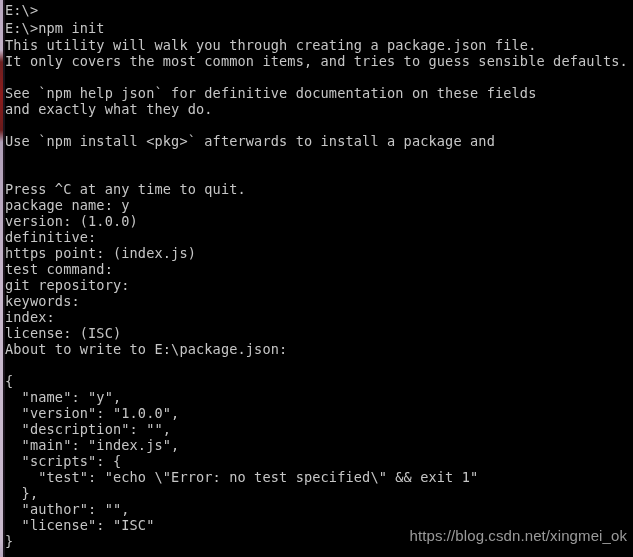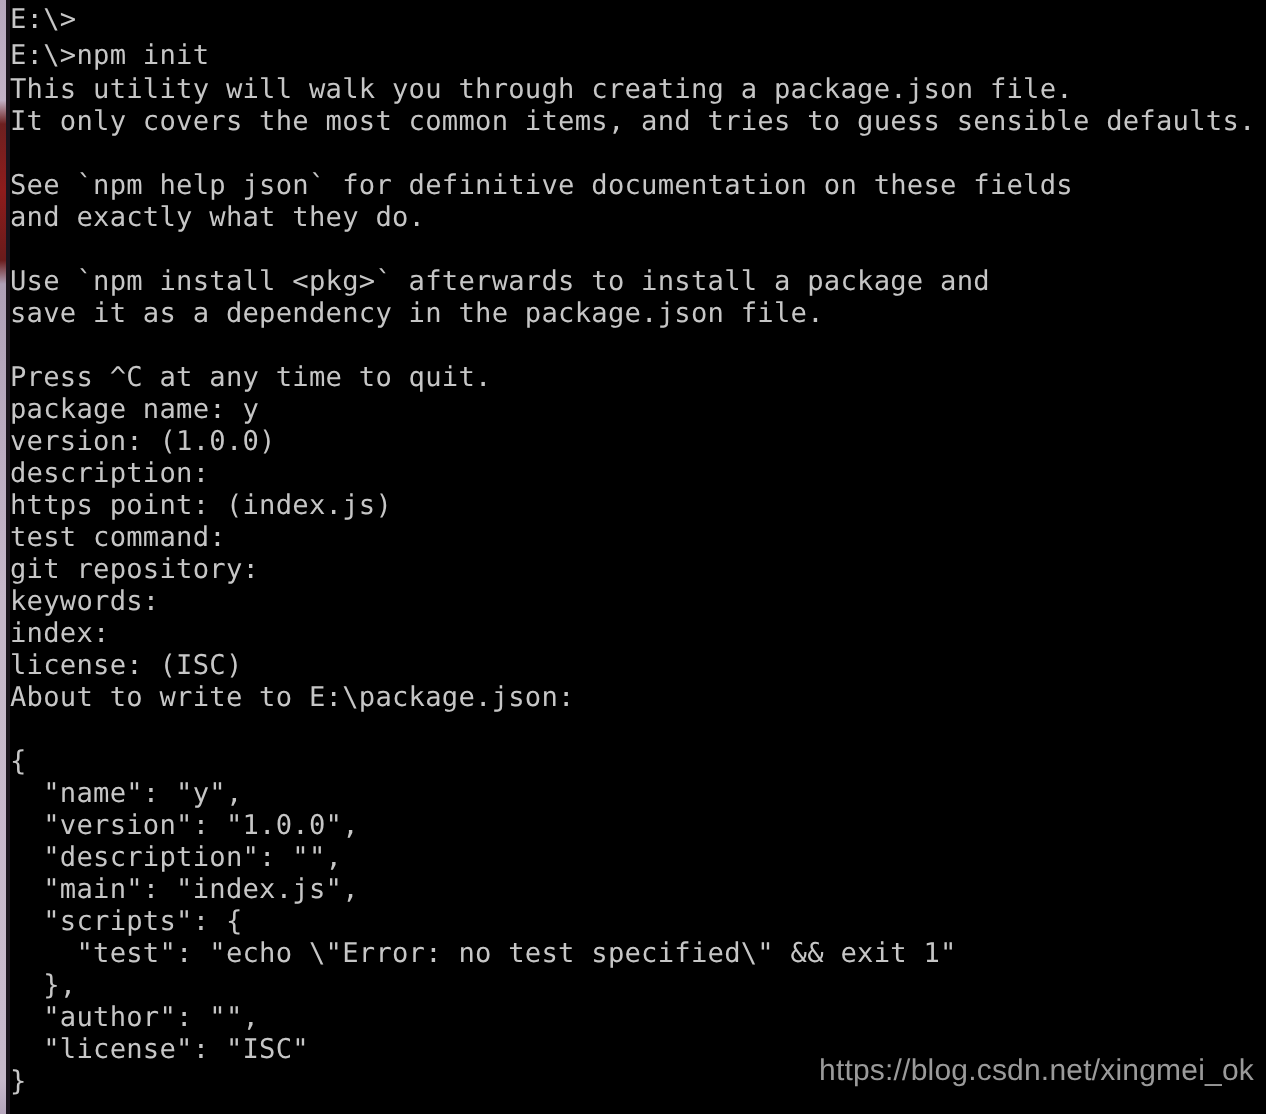--- a/index.html
+++ b/index.html
@@ -86,26 +86,25 @@
 
   <div class="line" style="top: 2px;">E:\&gt;</div>
       <div class="line" style="top: 20px;">E:\&gt;npm init</div>
       <div class="line" style="top: 37px;">This utility will walk you through creating a package.json file.</div>
       <div class="line" style="top: 53px;">It only covers the most common items, and tries to guess sensible defaults.</div>
       <div class="line" style="top: 69px;"></div>
       <div class="line" style="top: 85px;">See `npm help json` for definitive documentation on these fields</div>
       <div class="line" style="top: 101px;">and exactly what they do.</div>
       <div class="line" style="top: 117px;"></div>
       <div class="line" style="top: 133px;">Use `npm install &lt;pkg&gt;` afterwards to install a package and</div>
-      <div class="line" style="top: 149px;">save it as a dependency in the package.json file.</div>
       <div class="line" style="top: 165px;"></div>
       <div class="line" style="top: 181px;">Press ^C at any time to quit.</div>
       <div class="line" style="top: 197px;">package name: y</div>
       <div class="line" style="top: 213px;">version: (1.0.0)</div>
-      <div class="line" style="top: 229px;">description:</div>
+      <div class="line" style="top: 229px;">definitive:</div>
       <div class="line" style="top: 245px;">https point: (index.js)</div>
       <div class="line" style="top: 261px;">test command:</div>
       <div class="line" style="top: 277px;">git repository:</div>
       <div class="line" style="top: 293px;">keywords:</div>
       <div class="line" style="top: 309px;">index:</div>
       <div class="line" style="top: 325px;">license: (ISC)</div>
       <div class="line" style="top: 341px;">About to write to E:\package.json:</div>
       <div class="line" style="top: 357px;"></div>
       <div class="line" style="top: 373px;">{</div>
       <div class="line" style="top: 389px;">  "name": "y",</div>

